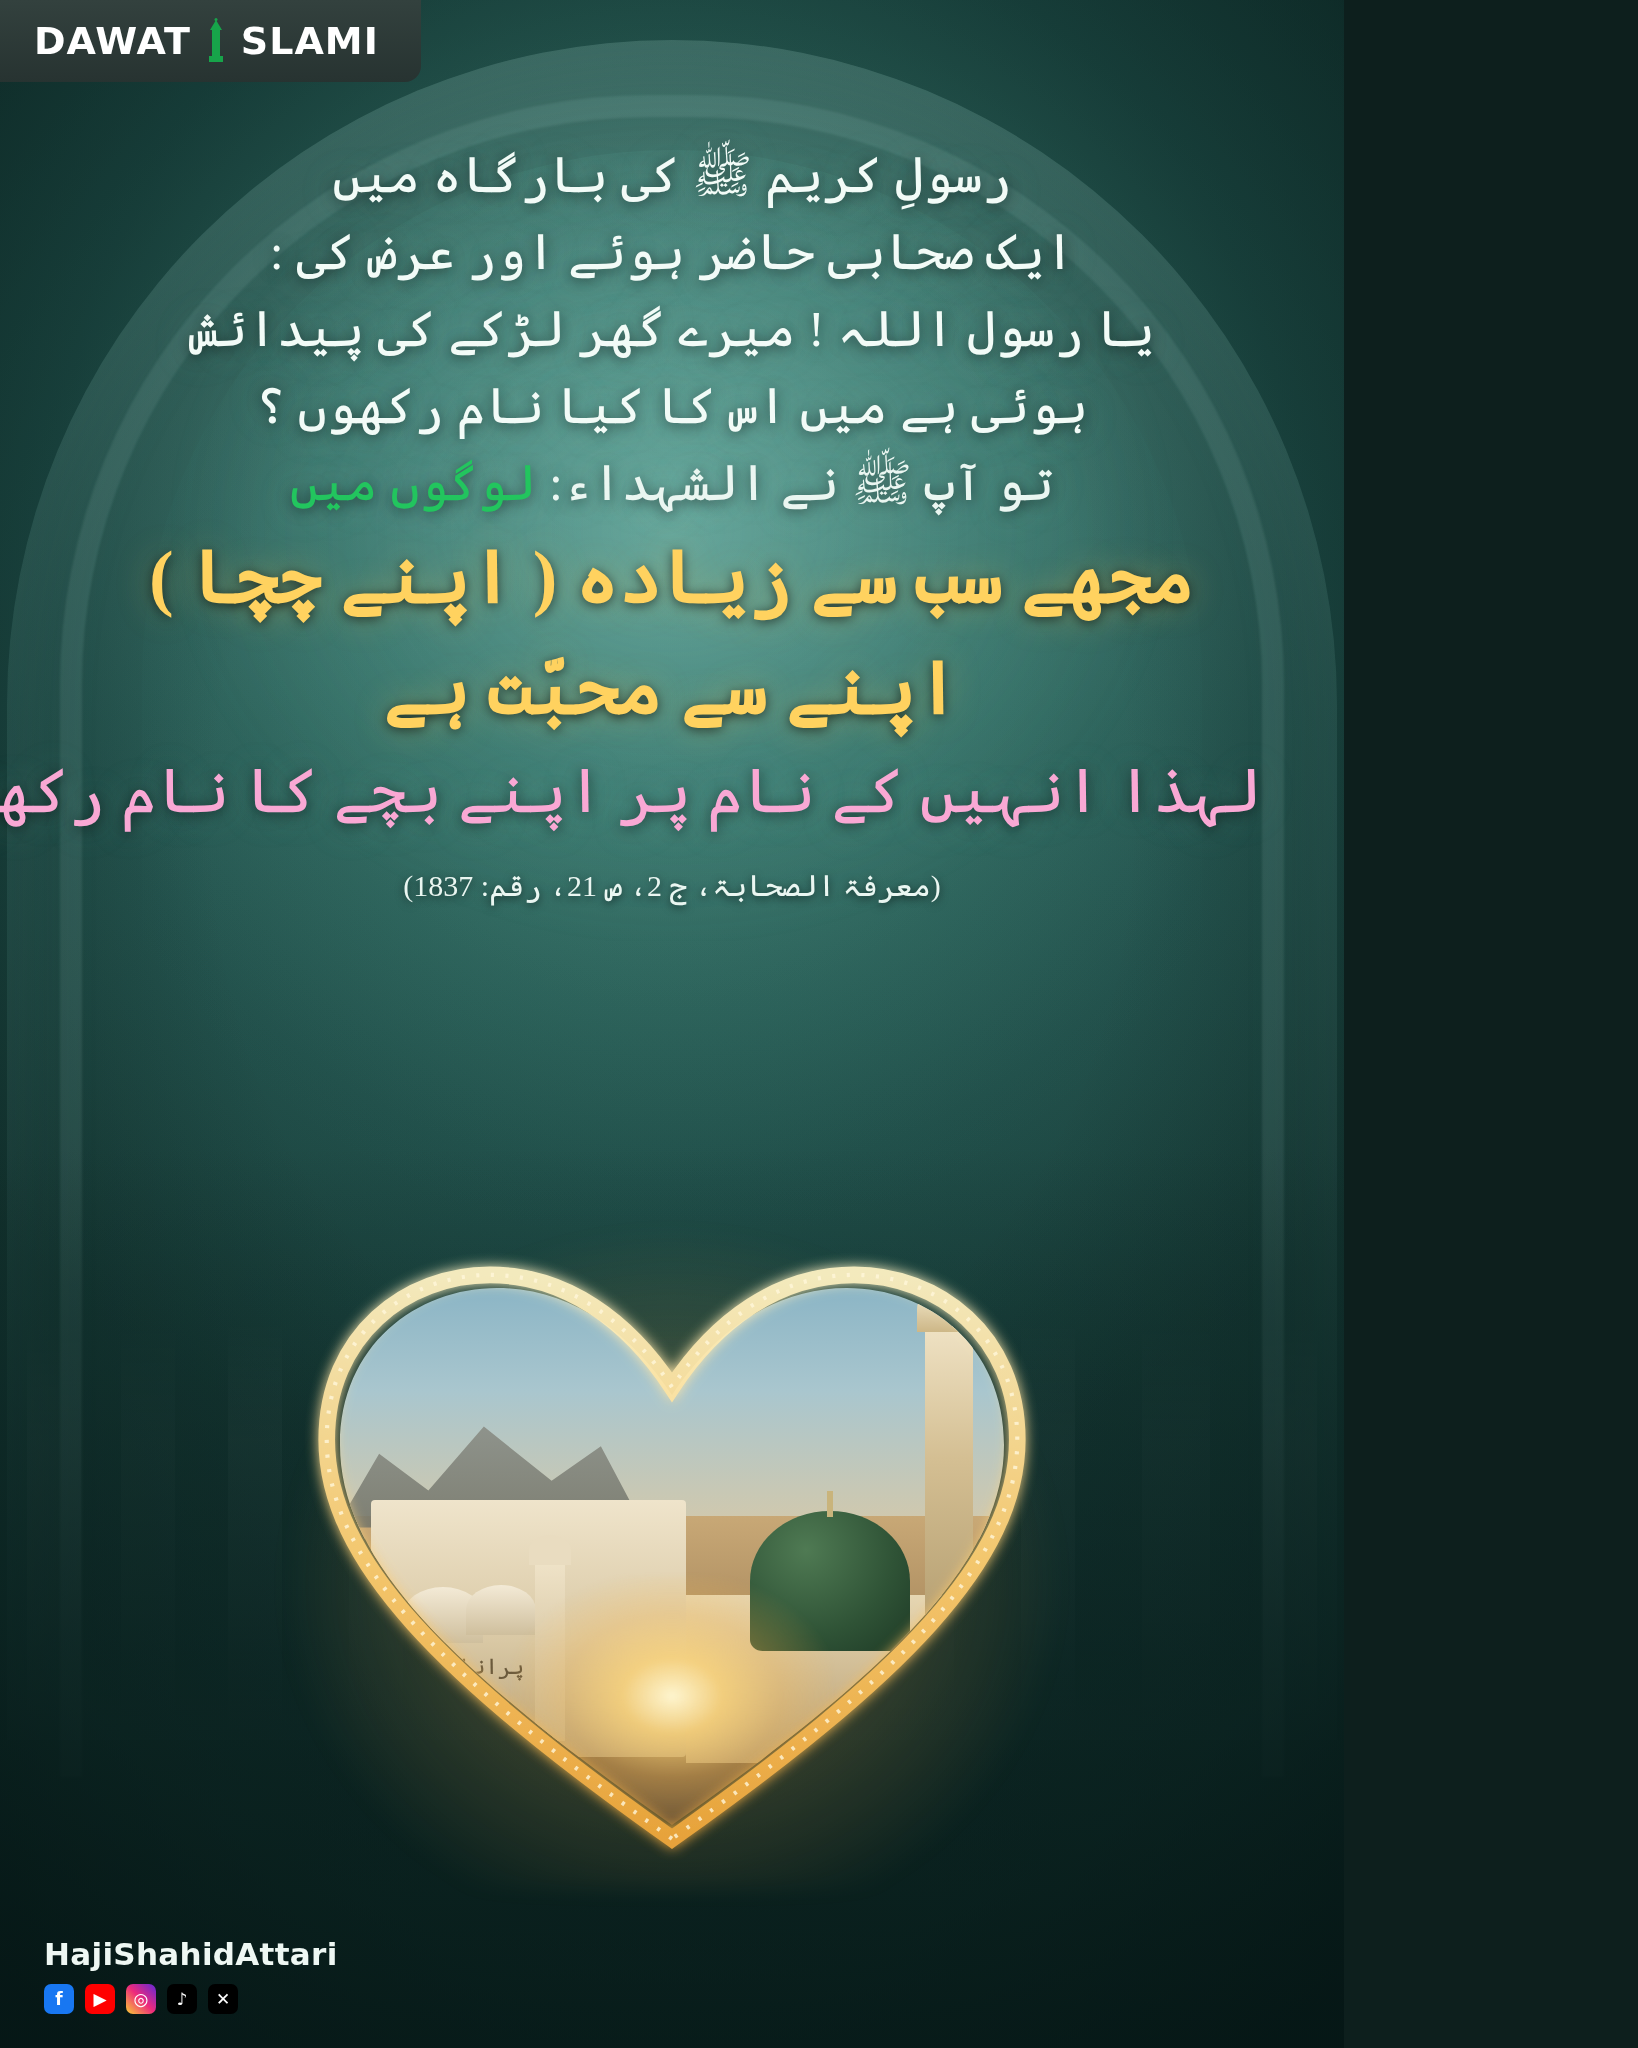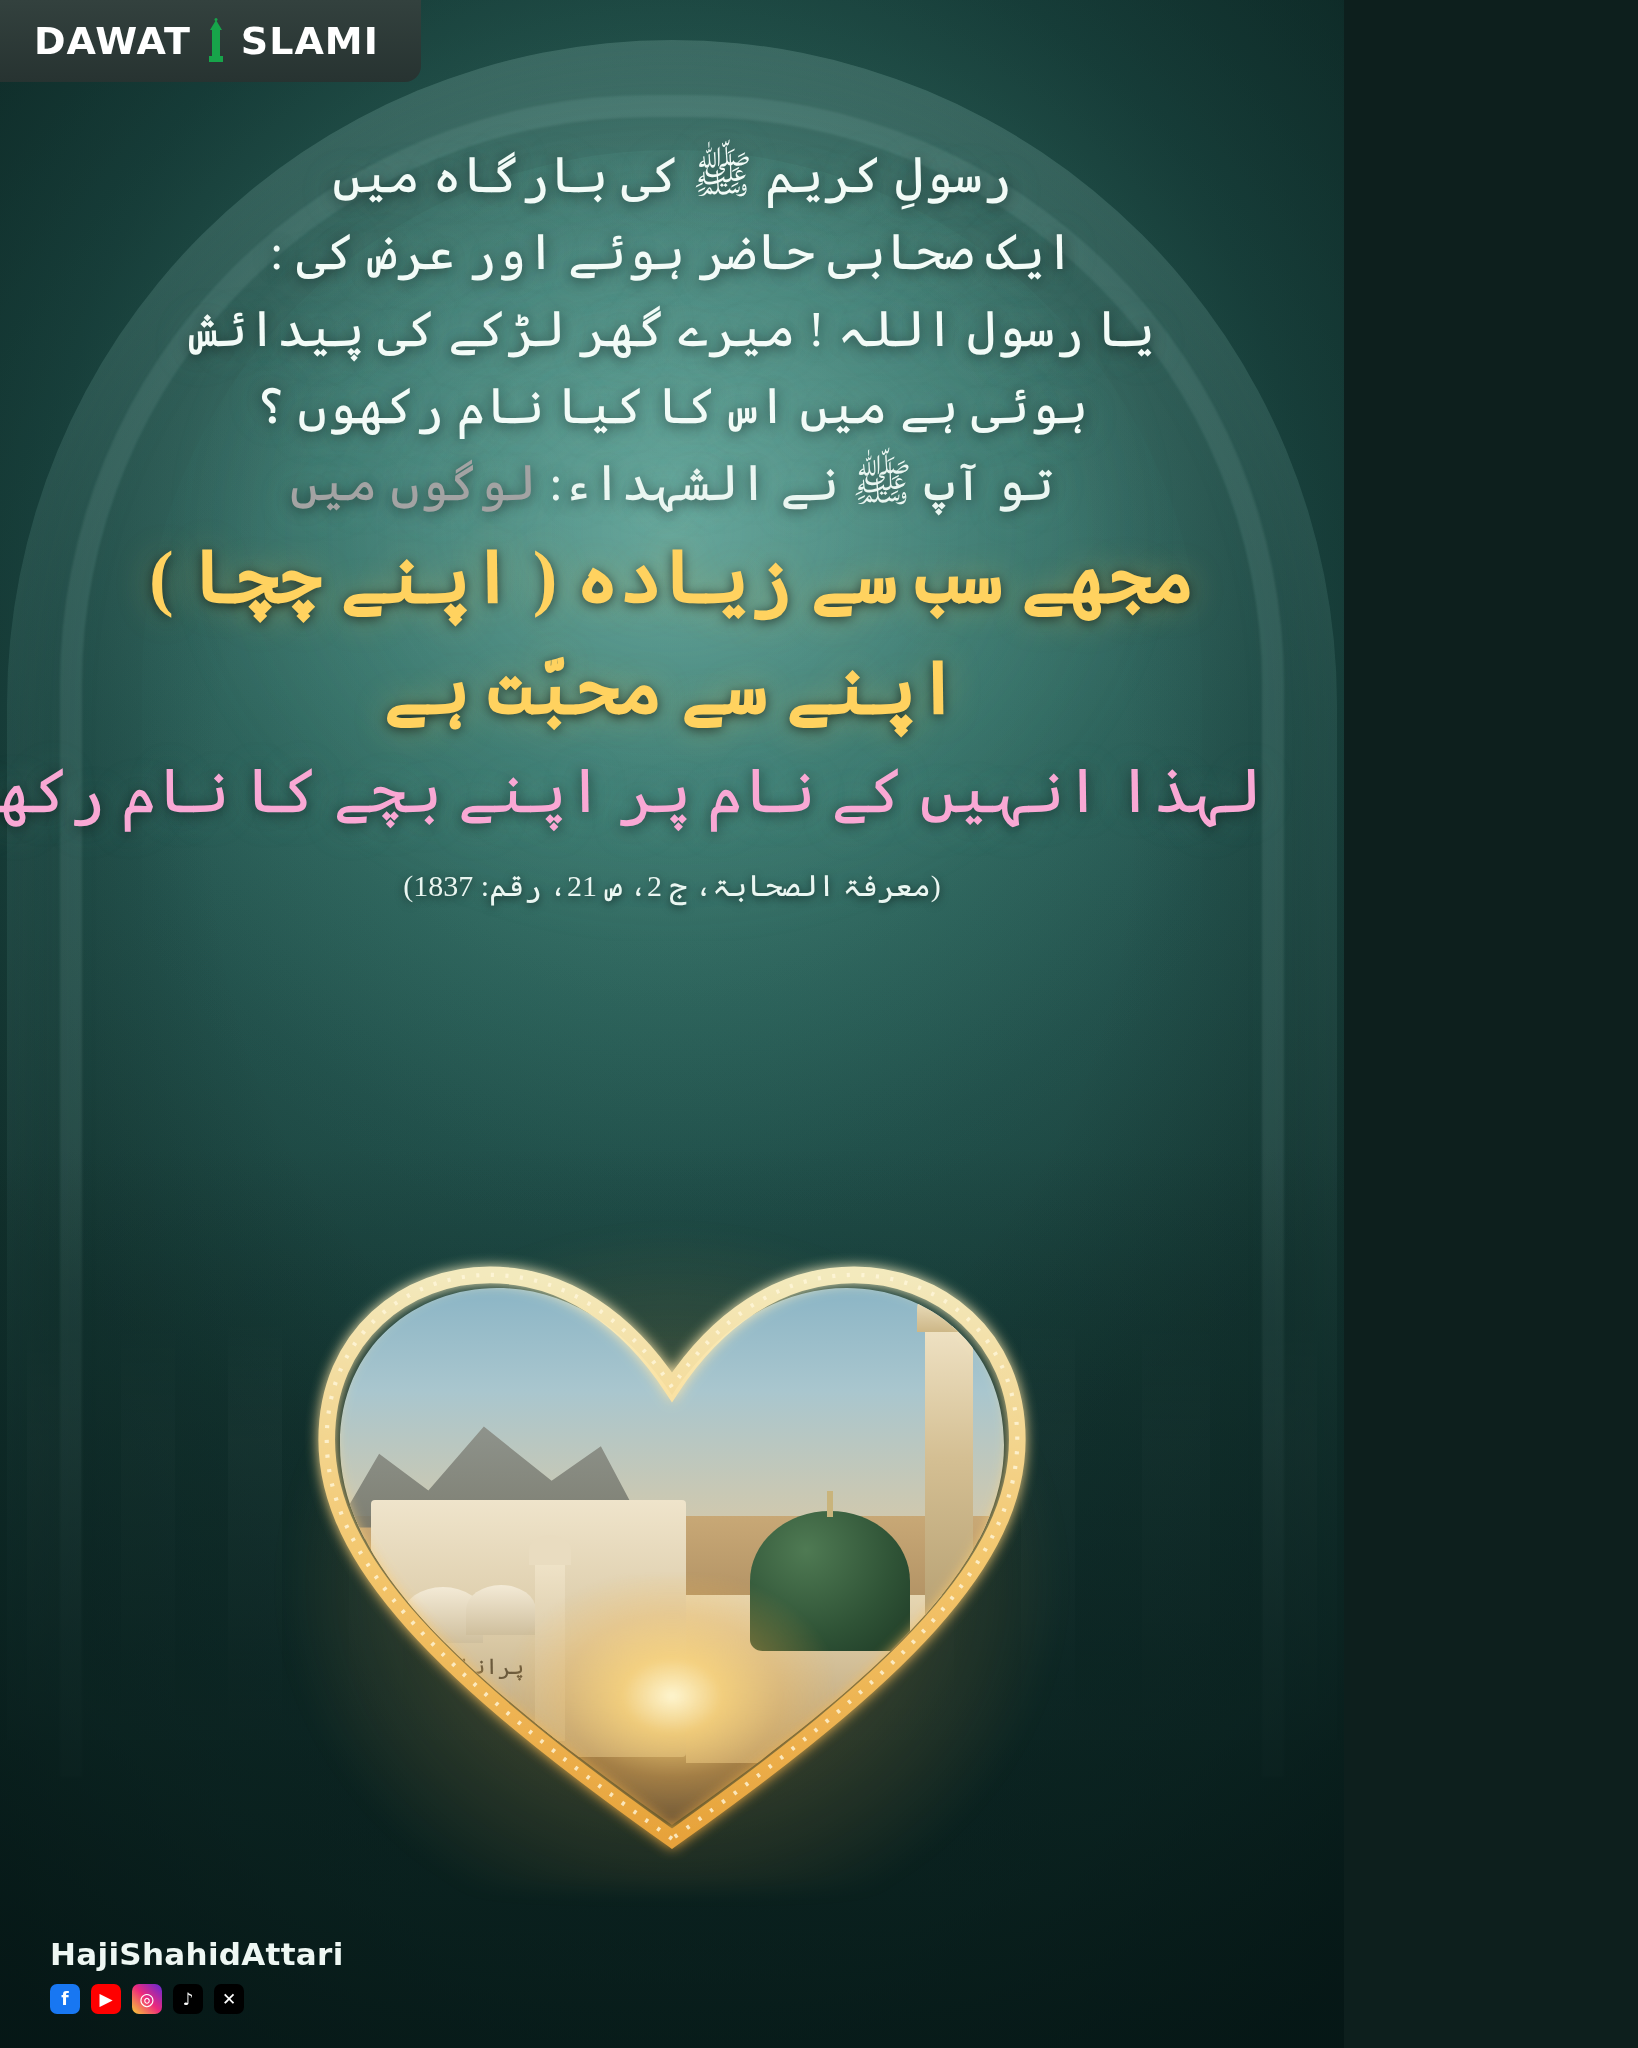--- a/index.html
+++ b/index.html
@@ -166,21 +166,21 @@
     color: #ffd878;
     text-shadow: 0 2px 12px rgba(0,0,0,.6), 0 0 34px rgba(255,200,90,.35);
   }
   .line.gold-big {
     font-size: 74px;
     font-weight: bold;
     color: #ffd25f;
     letter-spacing: 0px;
   }
   .line.mixed .hl {
-    color: #a3a3a3;
+    color: #22c55e;
   }
   .line.small-tail {
     font-size: 62px;
     color: #f9a8d4;
   }
   .ref {
     margin-top: 33px;
     font-family: "Liberation Serif", "DejaVu Serif", serif;
     font-size: 30px;
     color: #eaf6f1;
@@ -336,21 +336,21 @@
     font-size: 27px;
     font-weight: bold;
     padding: 7px 18px;
     border-radius: 4px;
     white-space: nowrap;
   }
 
   
   .footer {
     position: absolute;
-    left: 50px;
+    left: 44px;
     bottom: 34px;
     z-index: 9;
   }
   .footer-name {
     color: #eef7f3;
     font-size: 31px;
     font-weight: bold;
     letter-spacing: .3px;
     margin-bottom: 12px;
     font-family: "DejaVu Sans", sans-serif;

